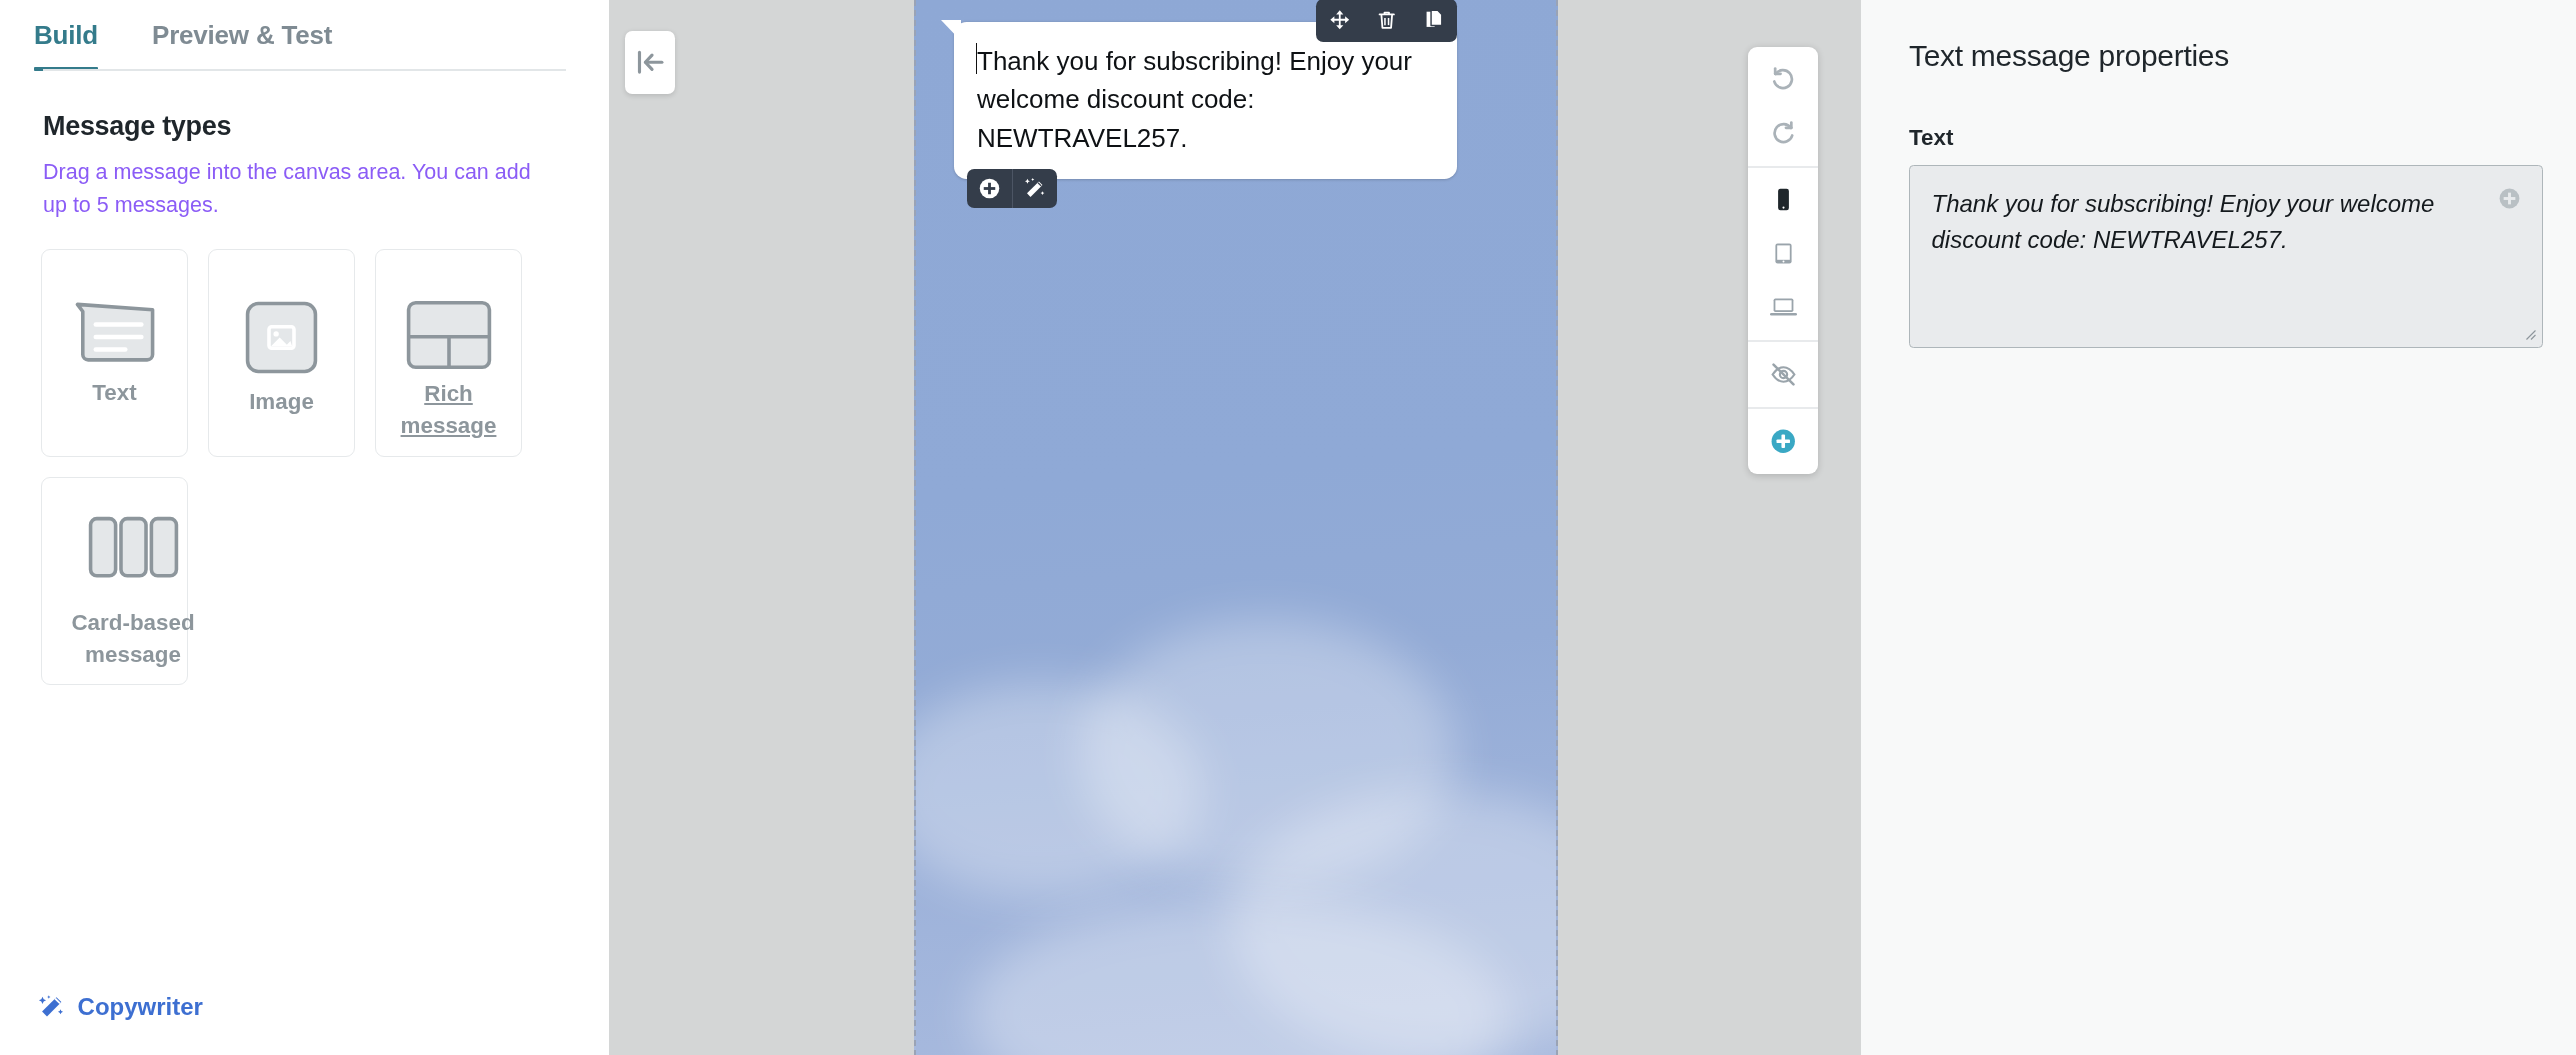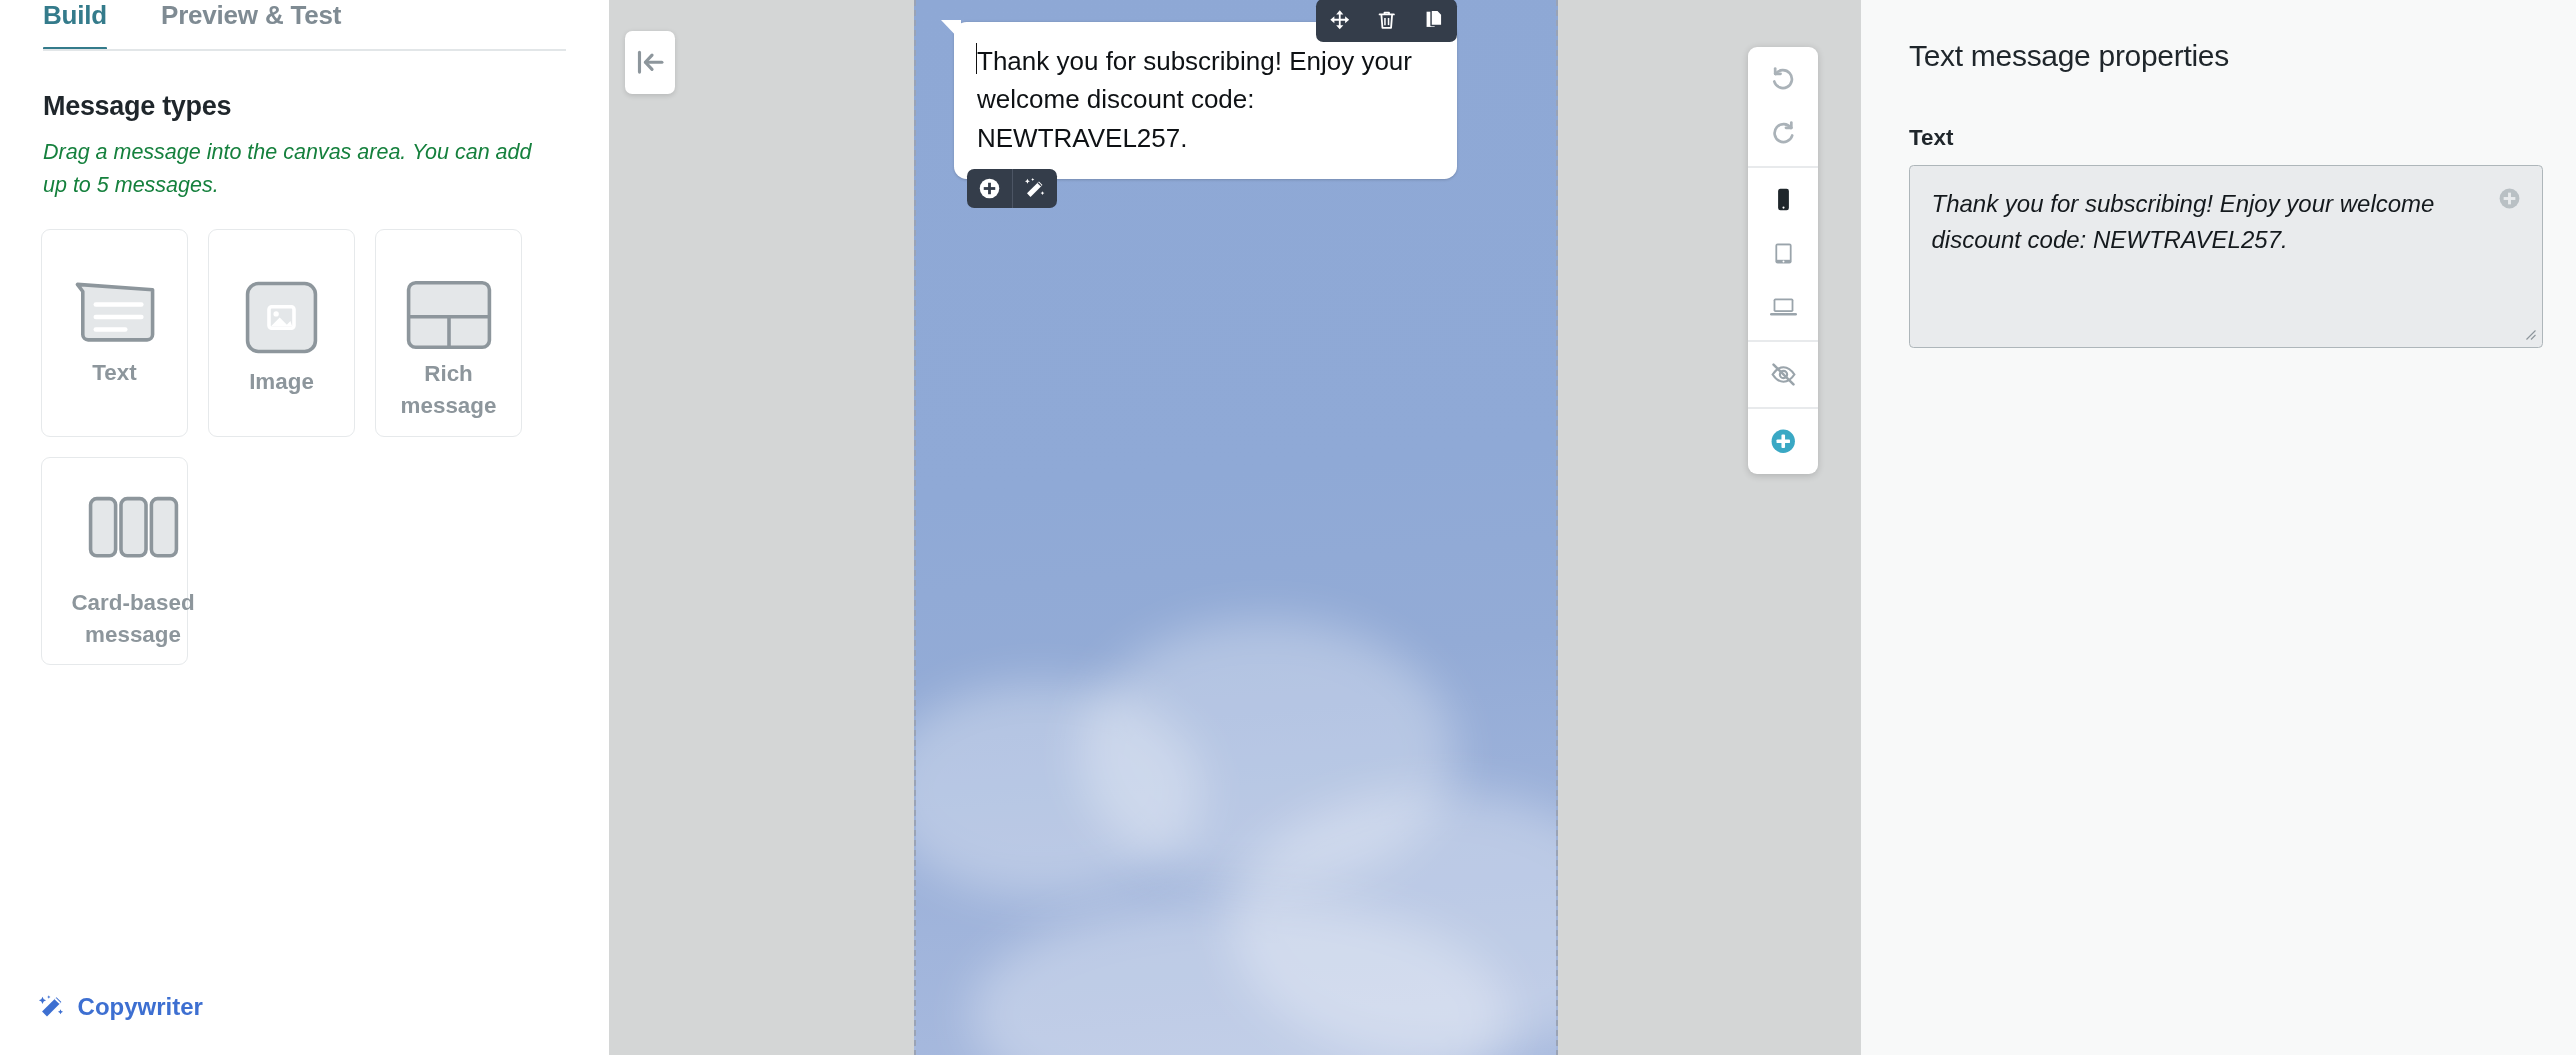--- a/index.html
+++ b/index.html
@@ -9,21 +9,21 @@
     background: #ffffff;
     overflow: hidden;
   }
   #app { display: flex; width: 2576px; height: 1056px; position: relative; }
 
   
   .sidebar {
     width: 609px; height: 1056px; background: #ffffff;
     position: relative; flex: 0 0 609px;
   }
-  .tabbar { position: relative; padding: 0 43px; }
+  .tabbar { position: relative; padding: 0 34px; margin-top: 20px; }
   .tabs { display: flex; gap: 54px; align-items: flex-end; }
   .tab {
     font-size: 26px; font-weight: bold; color: #7f8b93;
     padding-bottom: 20px; cursor: pointer; letter-spacing: -0.2px;
     position: relative;
   }
   .tab.active { color: #347b8b; }
   .tab.active::after {
     content: ""; position: absolute; left: 0; right: 0; bottom: 0;
     height: 4.5px; background: #347b8b; border-radius: 0.9px;
@@ -32,21 +32,21 @@
     height: 1.8px; background: #e2e6e8; margin: 0 43px;
     position: relative; top: -1.8px;
   }
 
   .section-title {
     margin: 38px 0 0 43px; font-size: 27px; font-weight: bold;
     color: #1f262b; letter-spacing: -0.3px;
   }
   .section-desc {
     margin: 14.4px 0 0 43px; width: 503px; font-size: 21.5px;
-    line-height: 1.52; color: #15803d; font-style: italic;
+    line-height: 1.52; color: #8b5cf6;
   }
 
   .cards { margin: 27px 0 0 41px; display: flex; flex-wrap: wrap; gap: 20px; width: 521px; }
   .mcard {
     width: 147px; height: 208px; background: #fff;
     border: 1.8px solid #e6e9eb; border-radius: 9px;
     display: flex; flex-direction: column; align-items: center;
     justify-content: flex-start; cursor: grab; padding-top: 39px;
   }
   .mcard-label {
@@ -224,21 +224,21 @@
       <div class="mcard">
         <div class="mcard-body" style="flex:0 0 auto;padding-top:3.6px;">
           <div class="mcard-icon">
             <svg width="88" height="72" viewBox="0 0 98 80">
               <rect x="4" y="4" width="90" height="72" rx="8" fill="#e4e7e9" stroke="#8d969c" stroke-width="4"></rect>
               <line x1="4" y1="42" x2="94" y2="42" stroke="#8d969c" stroke-width="4"></line>
               <line x1="49" y1="42" x2="49" y2="76" stroke="#8d969c" stroke-width="4"></line>
             </svg>
           </div>
         </div>
-        <div class="mcard-label" style="margin-bottom:20px;">Rich message</div>
+        <div class="mcard-label" style="margin-bottom:20px;text-decoration:underline;">Rich message</div>
       </div>
 
       <div class="mcard" style="padding-top:34px;padding-left:37px;">
         <div class="mcard-body" style="flex:0 0 auto;">
           <div class="mcard-icon" style="height:75px;">
             <svg width="93" height="72" viewBox="0 0 104 80">
               <rect x="4" y="6" width="28" height="64" rx="7" fill="#e4e7e9" stroke="#8d969c" stroke-width="4"></rect>
               <rect x="38" y="6" width="28" height="64" rx="7" fill="#e4e7e9" stroke="#8d969c" stroke-width="4"></rect>
               <rect x="72" y="6" width="28" height="64" rx="7" fill="#e4e7e9" stroke="#8d969c" stroke-width="4"></rect>
             </svg>

